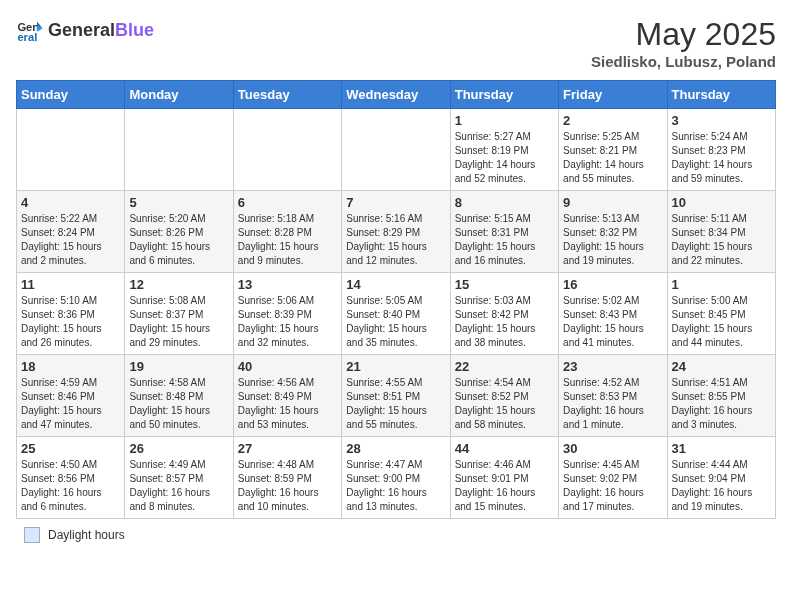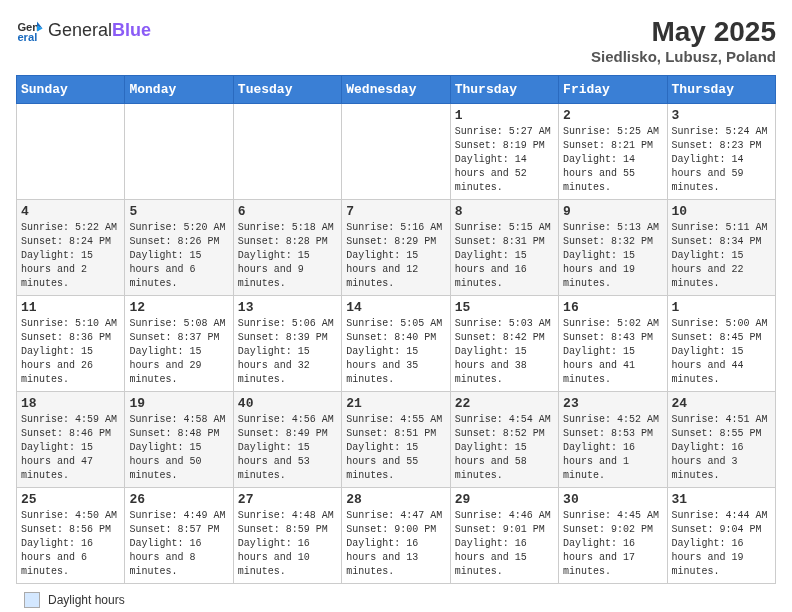--- a/index.html
+++ b/index.html
@@ -23,34 +23,33 @@
       justify-content: space-between;
     }
     .logo-icon {
       width: 28px;
       height: 28px;
     }
     .title-area {
       text-align: right;
     }
     .main-title {
-      font-size: 28px;
-      font-weight: bold;
+      font-size: 32px;
+      font-weight: normal;
       color: #333;
     }
     .subtitle {
       font-size: 15px;
       color: #555;
       font-weight: bold;
     }
     table {
       width: 100%;
       border-collapse: collapse;
       font-size: 11px;
-      font-family: Liberation Mono, monospace;
     }
     thead tr th {
       background-color: #3a7fd5;
       color: #fff;
       padding: 6px 4px;
       text-align: left;
       font-size: 13px;
       font-weight: bold;
       border: 1px solid #2a6abf;
     }
@@ -106,21 +105,21 @@
 <div class="header-area">
   <div class="logo">
     <svg class="logo-icon" viewBox="0 0 40 40">
       <text x="2" y="22" font-size="16" font-weight="bold" fill="#333">Gen</text>
       <text x="2" y="36" font-size="16" font-weight="bold" fill="#1a6bbf">eral</text>
       <polygon points="30,8 38,18 30,14" fill="#1a6bbf"></polygon>
       <polygon points="30,14 38,18 30,22" fill="#1a9bef"></polygon>
     </svg>
     <div>
       <div style="line-height:1">
-        <span style="font-size:18px;font-weight:normal;color:#333;">General</span><span style="font-size:18px;font-weight:bold;color:#8b5cf6;">Blue</span>
+        <span style="font-size:18px;font-weight:bold;color:#333;">General</span><span style="font-size:18px;font-weight:bold;color:#8b5cf6;">Blue</span>
       </div>
     </div>
   </div>
   <div class="title-area">
     <div class="main-title">May 2025</div>
     <div class="subtitle">Siedlisko, Lubusz, Poland</div>
   </div>
 </div>
 
 <table>
@@ -311,21 +310,21 @@
           Sunrise: 4:48 AM<br>Sunset: 8:59 PM<br>Daylight: 16 hours and 10 minutes.
         </div>
       </td>
         <td>
         <span class="day-number">28</span>
         <div class="day-info">
           Sunrise: 4:47 AM<br>Sunset: 9:00 PM<br>Daylight: 16 hours and 13 minutes.
         </div>
       </td>
         <td>
-        <span class="day-number">29</span>
+        <span class="day-number">44</span>
         <div class="day-info">
           Sunrise: 4:46 AM<br>Sunset: 9:01 PM<br>Daylight: 16 hours and 15 minutes.
         </div>
       </td>
         <td>
         <span class="day-number">30</span>
         <div class="day-info">
           Sunrise: 4:45 AM<br>Sunset: 9:02 PM<br>Daylight: 16 hours and 17 minutes.
         </div>
       </td>

